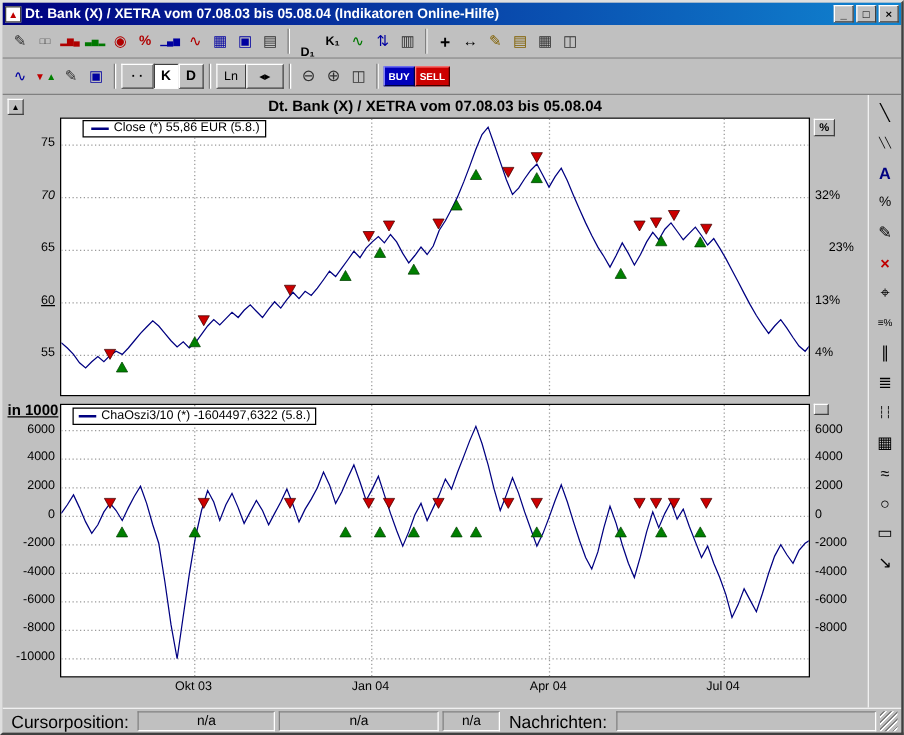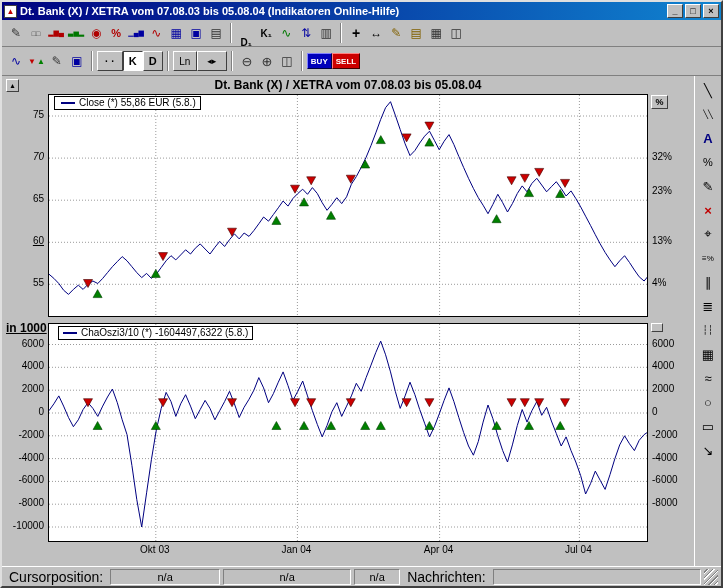--- a/index.html
+++ b/index.html
@@ -34,21 +34,21 @@
   #righttools{width:27px;background:#c0c0c0;border-left:1px solid #fff;display:flex;
     flex-direction:column;align-items:center;padding-top:3px;gap:2px;}
   .rtbtn{width:24px;height:22px;border:none;background:transparent;font-size:13px;display:flex;
     align-items:center;justify-content:center;font-family:inherit;padding:0;color:#000;}
   svg.plot{position:absolute;background:#fff;border:1px solid #000;}
   .ylab{position:absolute;font-size:10px;color:#000;height:12px;line-height:12px;}
   #chart-title{position:absolute;top:2px;left:0;right:0;text-align:center;font-weight:bold;font-size:12px;color:#000;}
   .legend{position:absolute;background:#fff;border:1px solid #000;font-size:10px;padding:0 4px 1px 4px;
     display:flex;align-items:center;gap:4px;white-space:nowrap;color:#000;}
   .lsample{display:inline-block;width:14px;height:0;border-top:2px solid #000080;}
-  #legend0{left:52px;top:20px;padding-left:6px;}
+  #legend0{left:64px;top:20px;padding-left:6px;}
   #legend1{left:56px;top:250px;}
   #unit-label{position:absolute;left:4px;top:245px;font-size:12px;font-weight:bold;text-decoration:underline;color:#000;}
   #pct-box{position:absolute;left:649px;top:19px;width:17px;height:14px;background:#c0c0c0;
     border:1px solid;border-color:#fff #404040 #404040 #fff;font-size:9px;font-weight:bold;
     text-align:center;line-height:12px;color:#000;}
   #collapse-btn{position:absolute;left:4px;top:3px;width:13px;height:13px;background:#c0c0c0;
     border:1px solid;border-color:#fff #404040 #404040 #fff;font-size:8px;line-height:9px;text-align:center;padding:0;}
   #split-handle{position:absolute;left:649px;top:247px;width:12px;height:9px;background:#c0c0c0;
     border:1px solid;border-color:#fff #404040 #404040 #fff;}
   #statusbar{height:20px;display:flex;align-items:center;gap:3px;padding:1px 3px;border-top:1px solid #fff;background:#c0c0c0;}
@@ -292,21 +292,21 @@
       <div id="pct-box">%</div>
       <div id="split-handle"></div>
 
       <div id="axislayer">
           <span class="ylab" style="left: 0px; top: 33.0377px; width: 42px; text-align: right;">75</span>
           <span class="ylab" style="left: 0px; top: 75.1132px; width: 42px; text-align: right; font-style: italic;">70</span>
           <span class="ylab" style="left: 0px; top: 117.189px; width: 42px; text-align: right;">65</span>
           <span class="ylab" style="left: 0px; top: 159.264px; width: 42px; text-align: right; text-decoration: underline;">60</span>
           <span class="ylab" style="left: 0px; top: 201.34px; width: 42px; text-align: right;">55</span>
           <span class="ylab" style="left: 650px; top: 75.1132px; width: 42px; text-align: left;">32%</span>
-          <span class="ylab" style="left: 650px; top: 109px; width: 42px; text-align: left;">23%</span>
+          <span class="ylab" style="left: 650px; top: 117px; width: 42px; text-align: center;">23%</span>
           <span class="ylab" style="left: 650px; top: 159.264px; width: 42px; text-align: left;">13%</span>
           <span class="ylab" style="left: 650px; top: 201.34px; width: 42px; text-align: left;">4%</span>
           <span class="ylab" style="left: 0px; top: 261.531px; width: 42px; text-align: right;">6000</span>
           <span class="ylab" style="left: 0px; top: 284.344px; width: 42px; text-align: right;">4000</span>
           <span class="ylab" style="left: 0px; top: 307.156px; width: 42px; text-align: right;">2000</span>
           <span class="ylab" style="left: 0px; top: 329.969px; width: 42px; text-align: right;">0</span>
           <span class="ylab" style="left: 0px; top: 352.781px; width: 42px; text-align: right;">-2000</span>
           <span class="ylab" style="left: 0px; top: 375.594px; width: 42px; text-align: right;">-4000</span>
           <span class="ylab" style="left: 0px; top: 398.406px; width: 42px; text-align: right;">-6000</span>
           <span class="ylab" style="left: 0px; top: 421.219px; width: 42px; text-align: right;">-8000</span>

